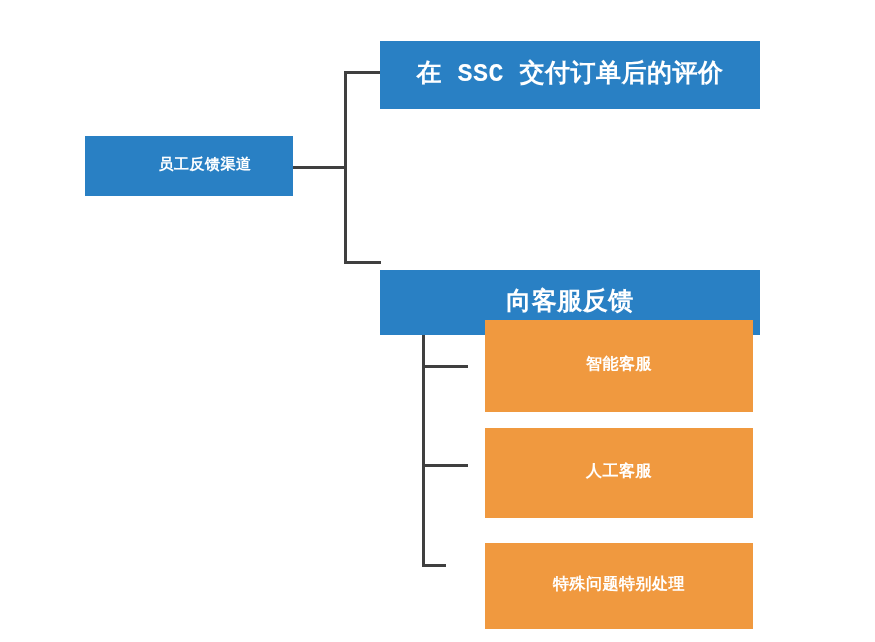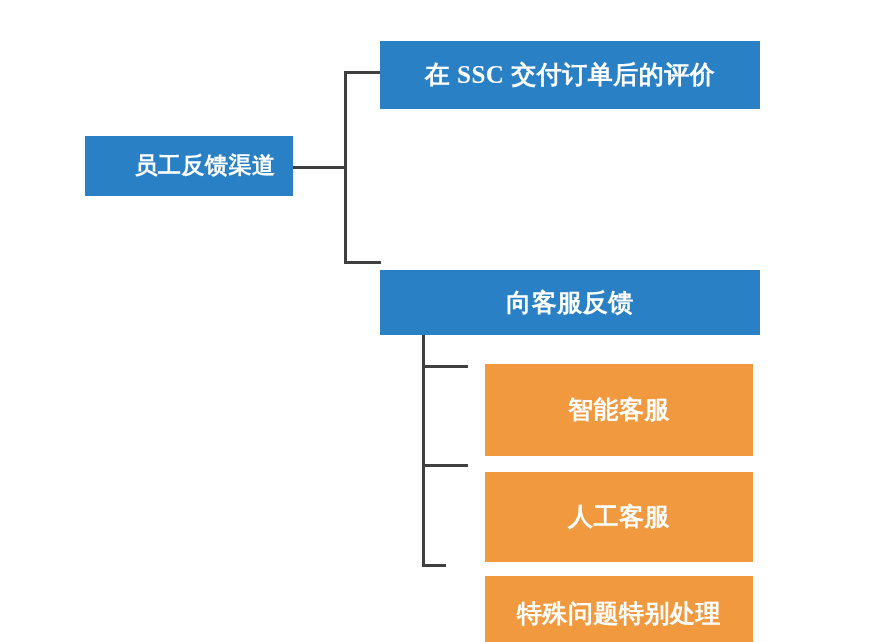--- a/index.html
+++ b/index.html
@@ -25,35 +25,35 @@
     text-align: center;
     color: #ffffff;
     font-weight: bold;
     letter-spacing: 0.5px;
     box-sizing: border-box;
     line-height: 1.2;
     user-select: none;
   }
   .node-root {
     background: #2980c4;
-    font-size: 23px;
+    font-size: 15px;
     padding-left: 32px;
   }
   .node-blue {
     background: #2980c4;
     font-size: 25px;
   }
   .node-orange {
     background: #f0993f;
-    font-size: 25px;
-    margin-top: 44px;
+    font-size: 16px;
   }
   .node-label {
     display: block;
     padding: 0 10px;
+    font-family: Liberation Mono, monospace;
   }
   
   .conn {
     position: absolute;
     background: #3f3f3f;
   }
   .conn-h {
     height: 3px;
   }
   .conn-v {
@@ -94,17 +94,17 @@
   </div>
 
   <div class="node node-orange" style="left:485px; top:320px; width:268px; height:92px;">
     <span class="node-label">智能客服</span>
   </div>
 
   <div class="node node-orange" style="left:485px; top:428px; width:268px; height:90px;text-align:right;">
     <span class="node-label">人工客服</span>
   </div>
 
-  <div class="node node-orange" style="left:485px; top:532px; width:268px; height:76px;">
+  <div class="node node-orange" style="left:485px; top:543px; width:268px; height:86px;">
     <span class="node-label">特殊问题特别处理</span>
   </div>
 
 </div>
 
 </body></html>

